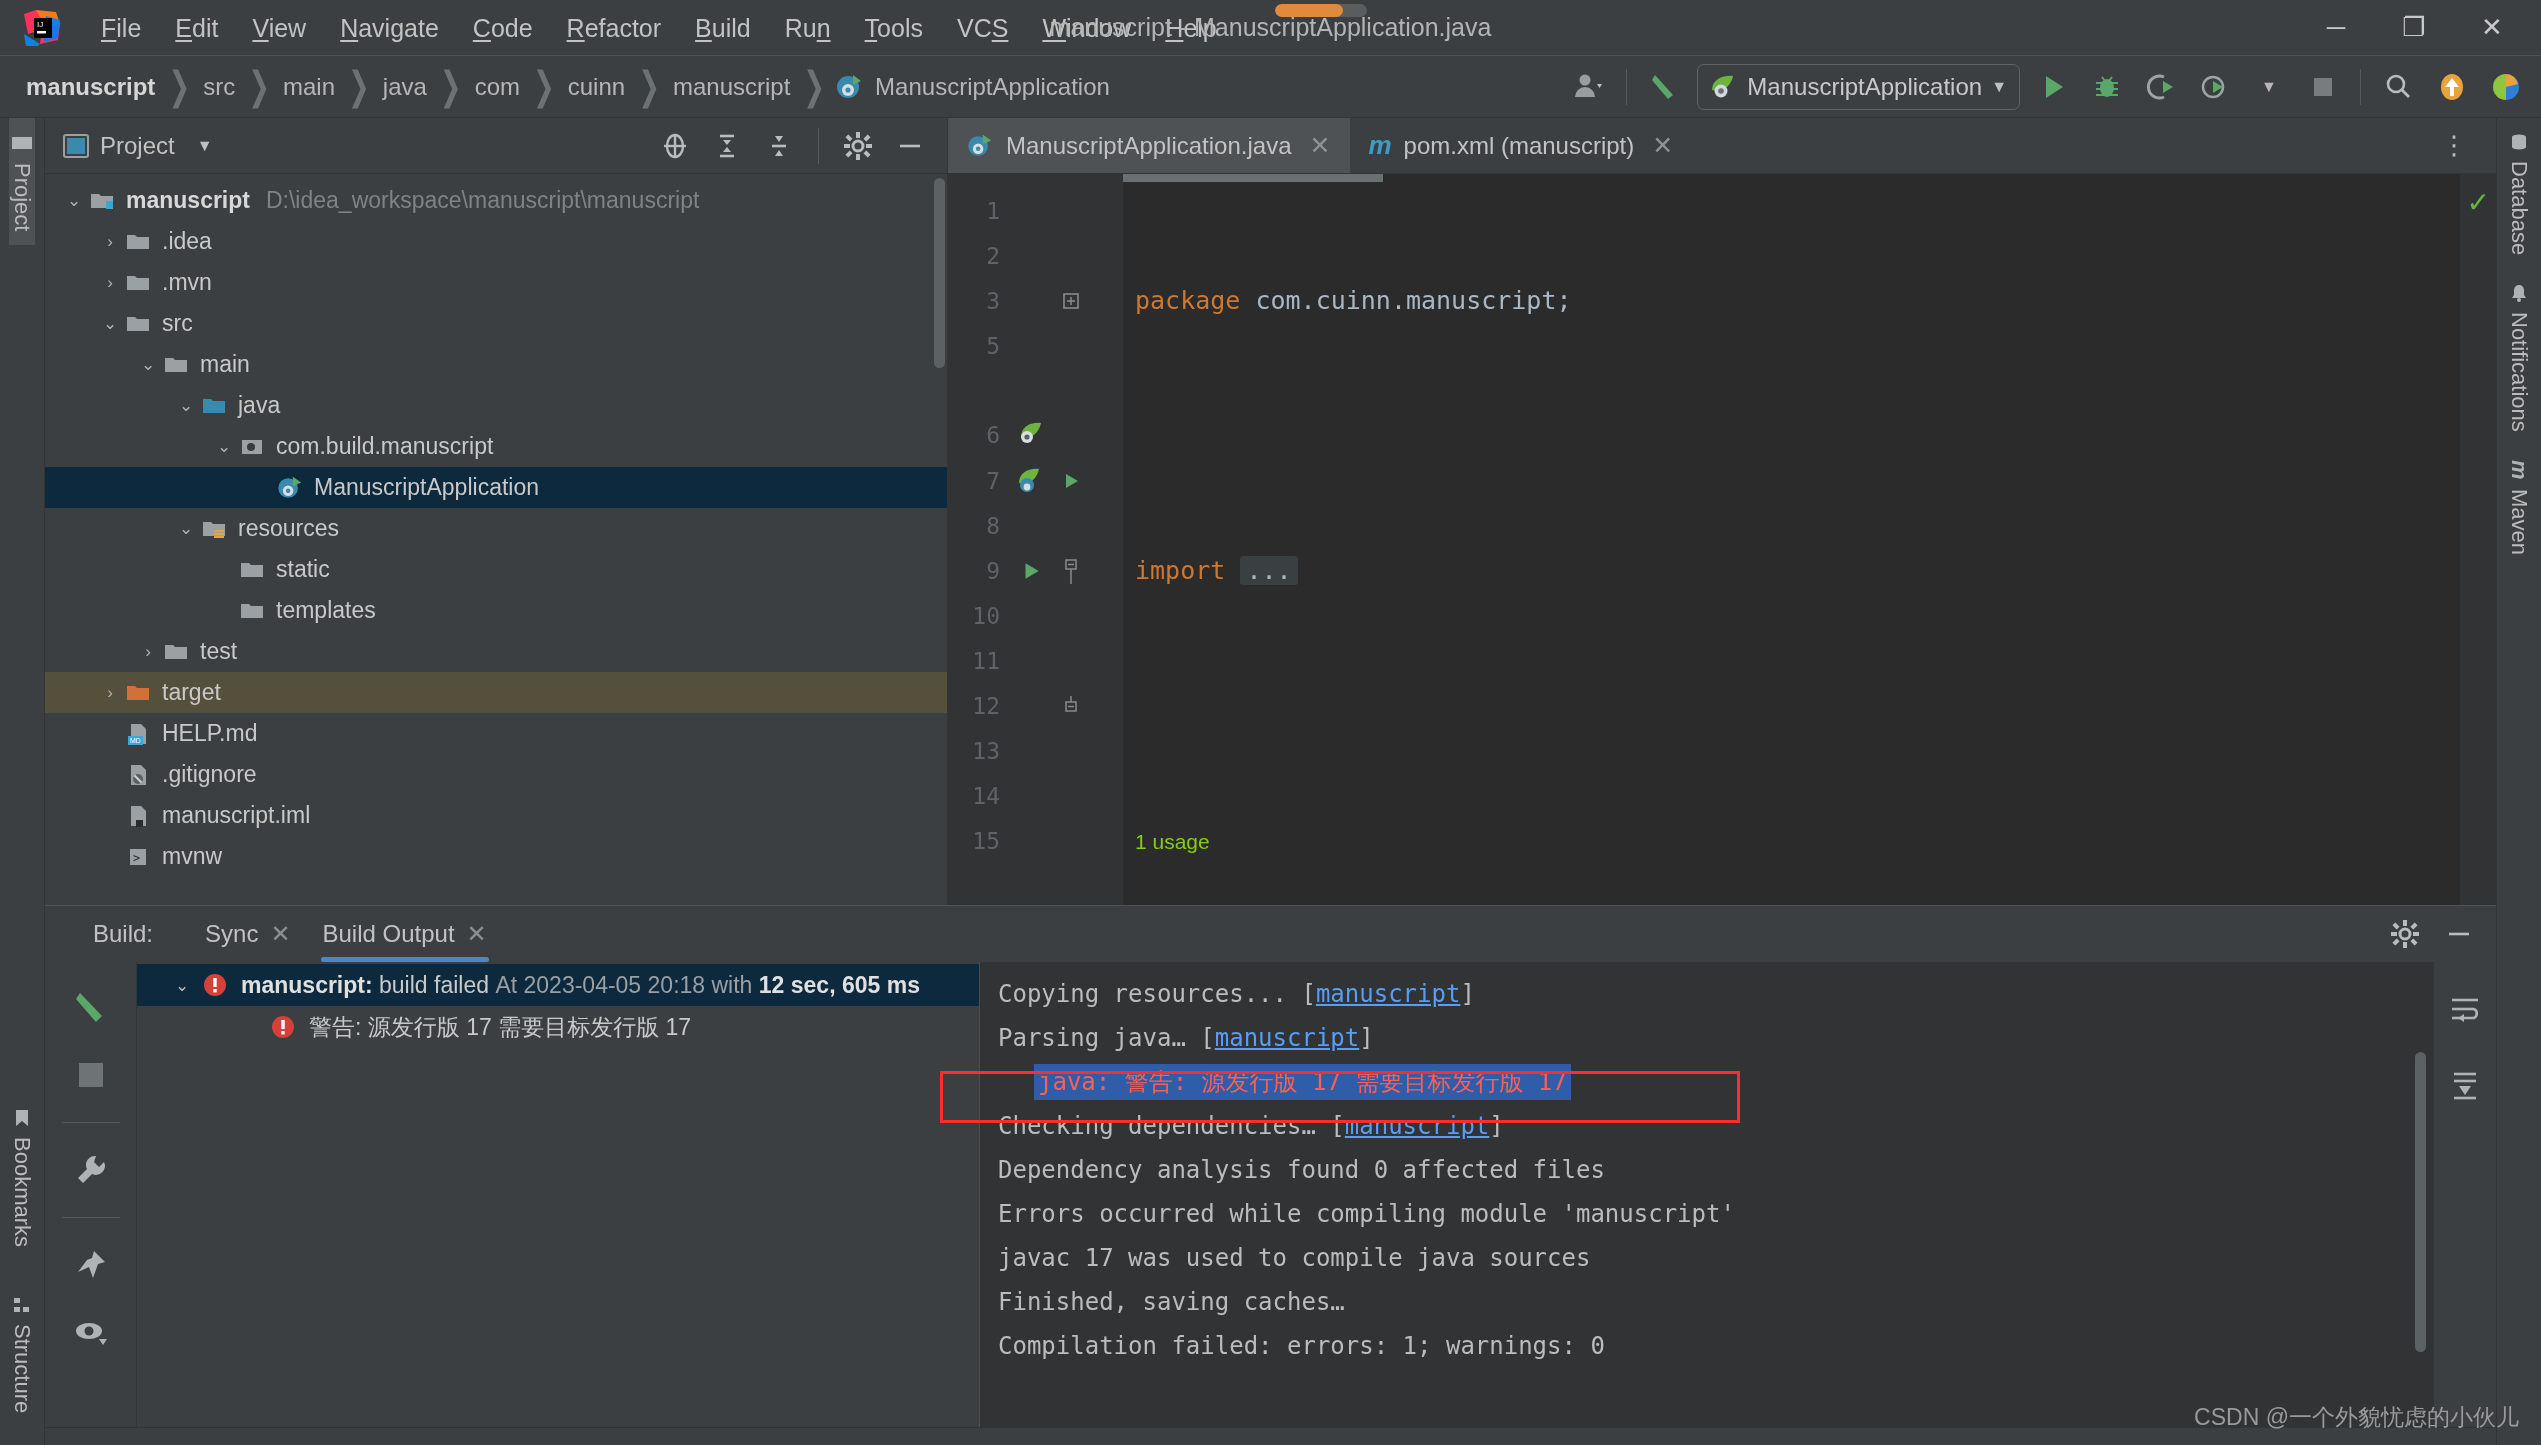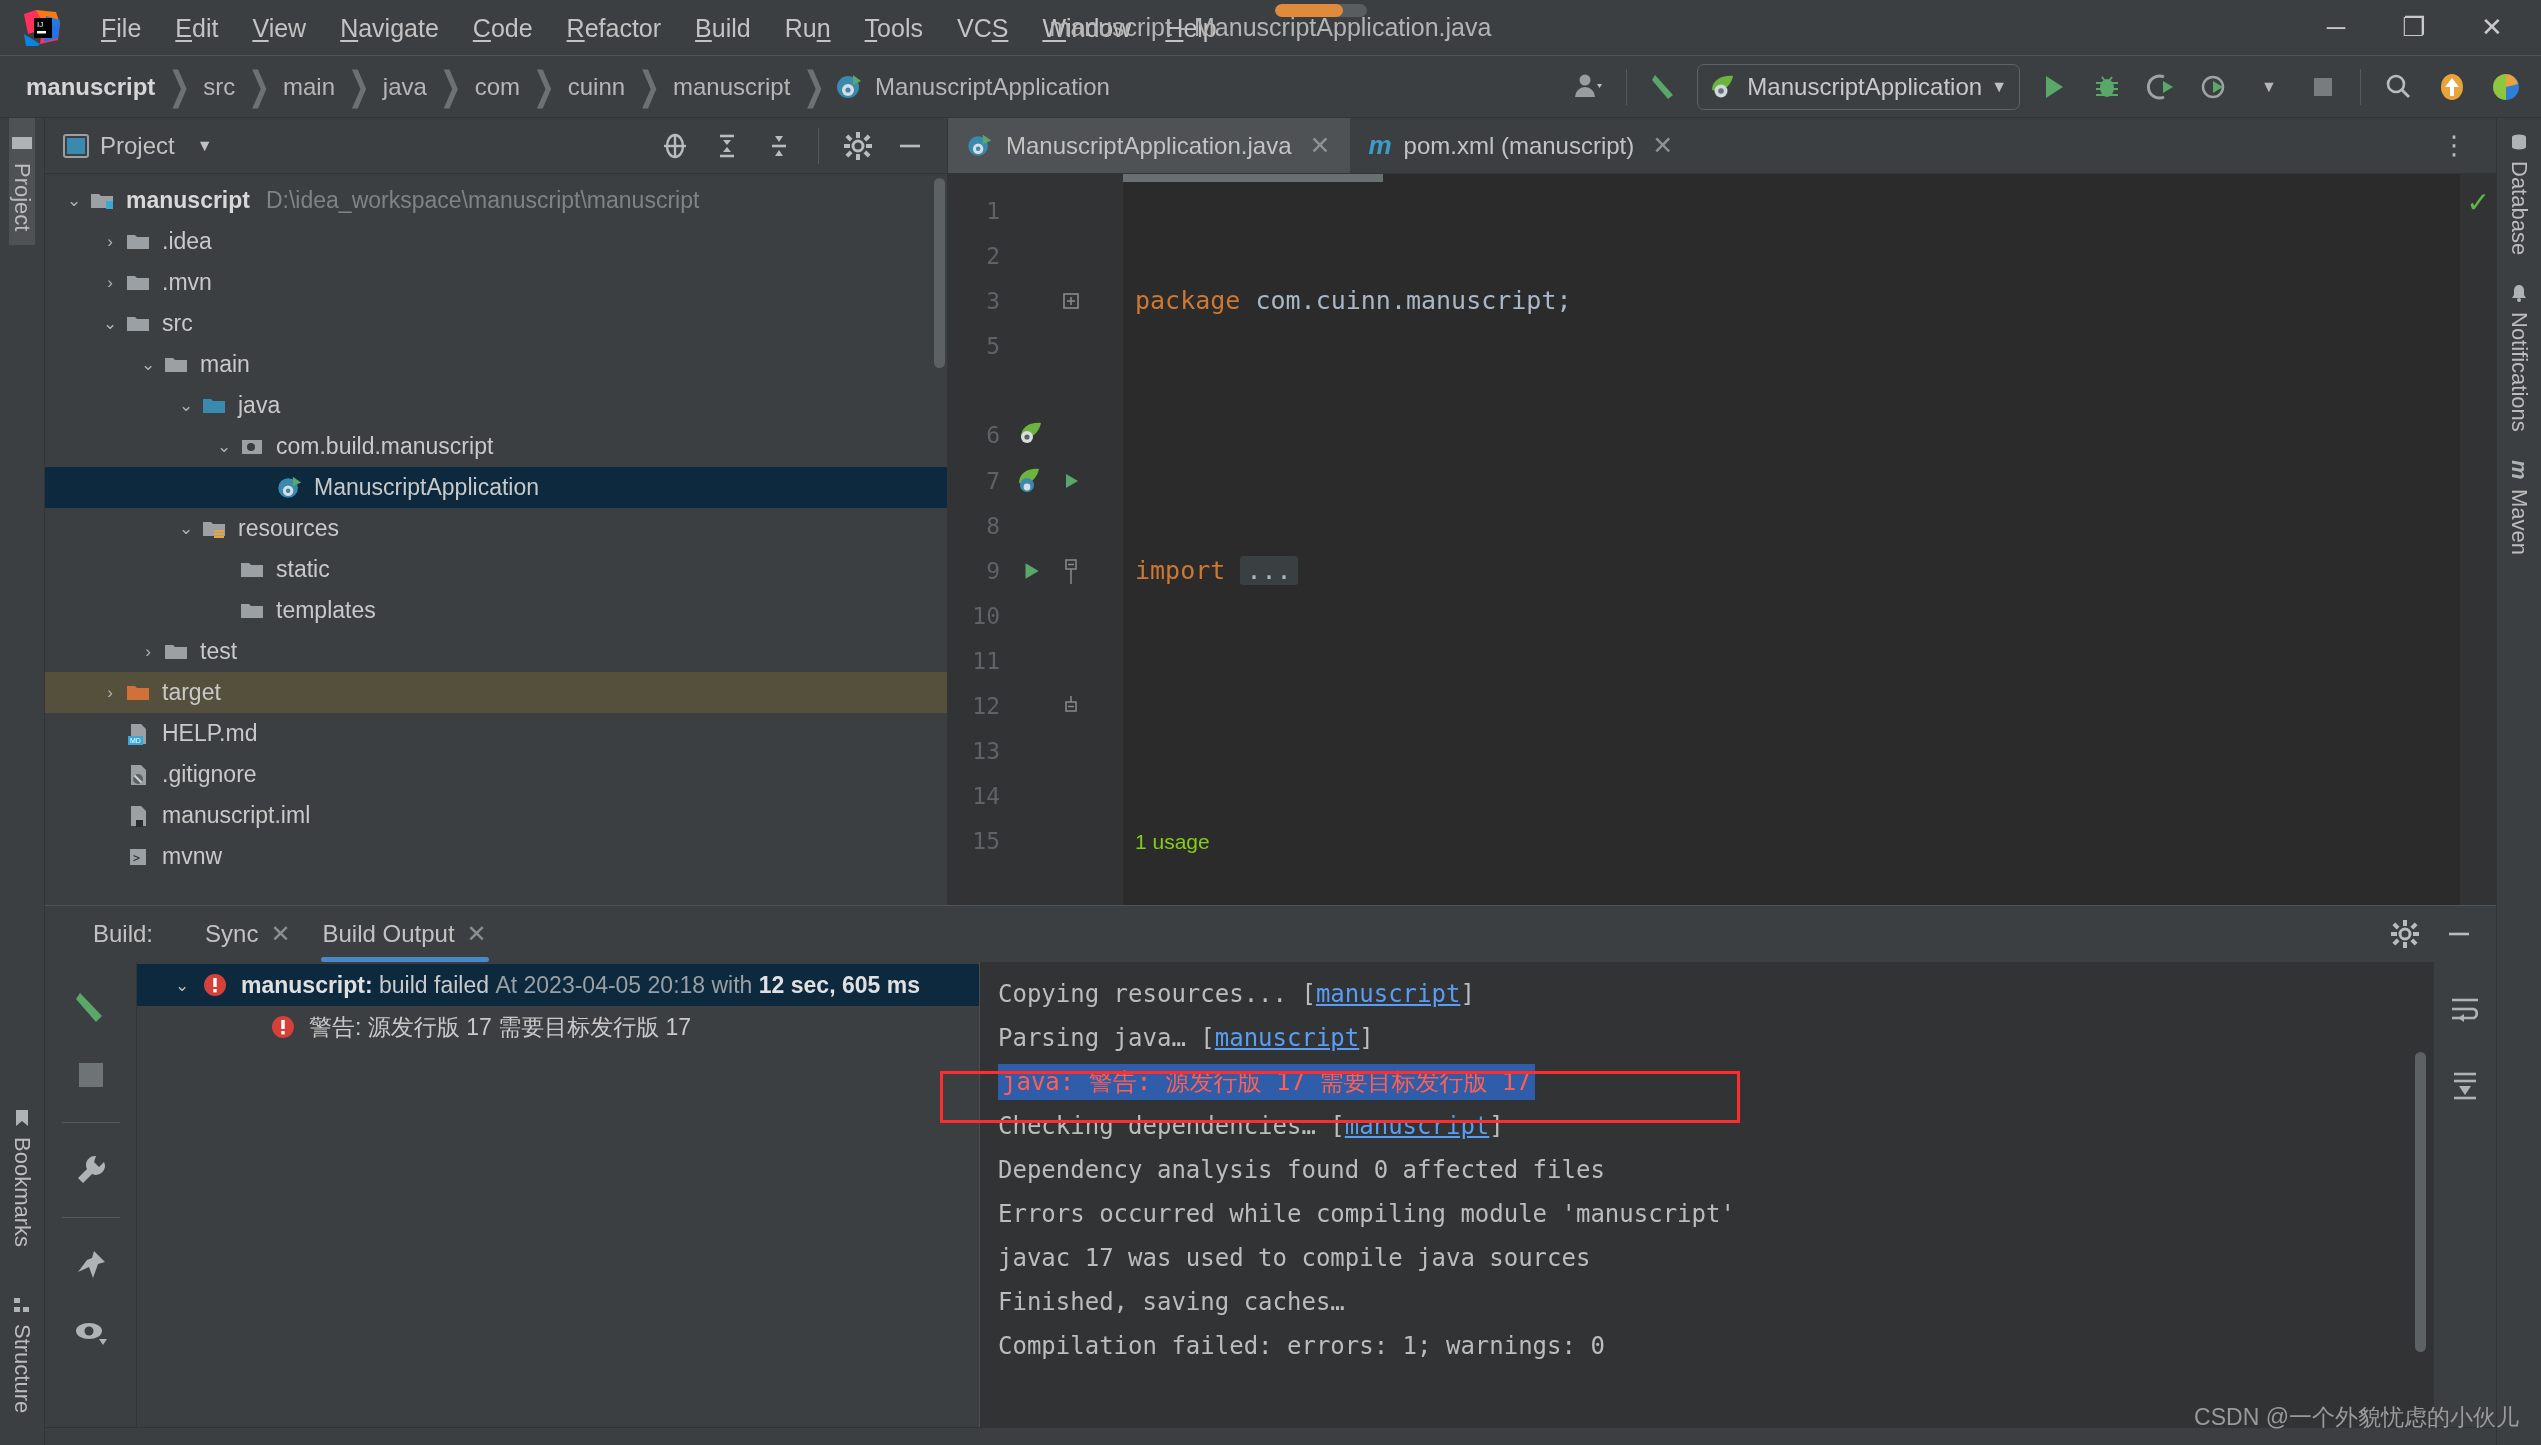--- a/index.html
+++ b/index.html
@@ -164,21 +164,21 @@
   .brow.sel { background:#0d293e; }
   .brow .tw { width:34px; display:flex; align-items:center; justify-content:center; color:#bcbcbc; font-size:17px;}
   .brow .ic { width:32px; margin-right:10px; display:flex; align-items:center; justify-content:center;}
   .bold2 { font-weight:bold; color:#e0e0e0;}
   .gray2 { color:#9a9fa2; }
 
   .build-log { flex: 1 1 auto; background: #313335; position: relative; padding: 10px 0 0 18px; overflow:hidden;
     font-family:"DejaVu Sans Mono", monospace; font-size:24px; color:#bcbcbc; }
   .lrow { height: 44px; display:flex; align-items:center; white-space:nowrap; }
   .lnk { color:#589df6; text-decoration: underline; }
-  .hl { background:#2f5daa; color:#ff5f52; padding: 2px 4px; }
+  .hl { background:#2f5daa; color:#ff5f52; padding: 2px 4px; margin-left: 36px; }
   .redbox { position:absolute; left: 940px; top: 1071px; width: 800px; height: 52px; border:3px solid #ff2d2d; pointer-events:none; }
   .log-vscroll { position:absolute; right: 8px; top: 90px; width: 11px; height: 300px; background:#5c6164; border-radius:6px;}
   .build-right-tools { width: 62px; flex: 0 0 62px; background:#3c3f41; display:flex; flex-direction:column; align-items:center; padding-top:16px; gap:14px;}
 
   .watermark {
     position:absolute; right: 22px; bottom: 12px; font-size: 23px; color:#9a9a9a;
     font-family:"Liberation Sans", sans-serif; z-index: 40;
   }
   .statusbar { height: 18px; flex:0 0 18px; background:#3c3f41; border-top:1px solid #323537;}
   svg { display:block; }

